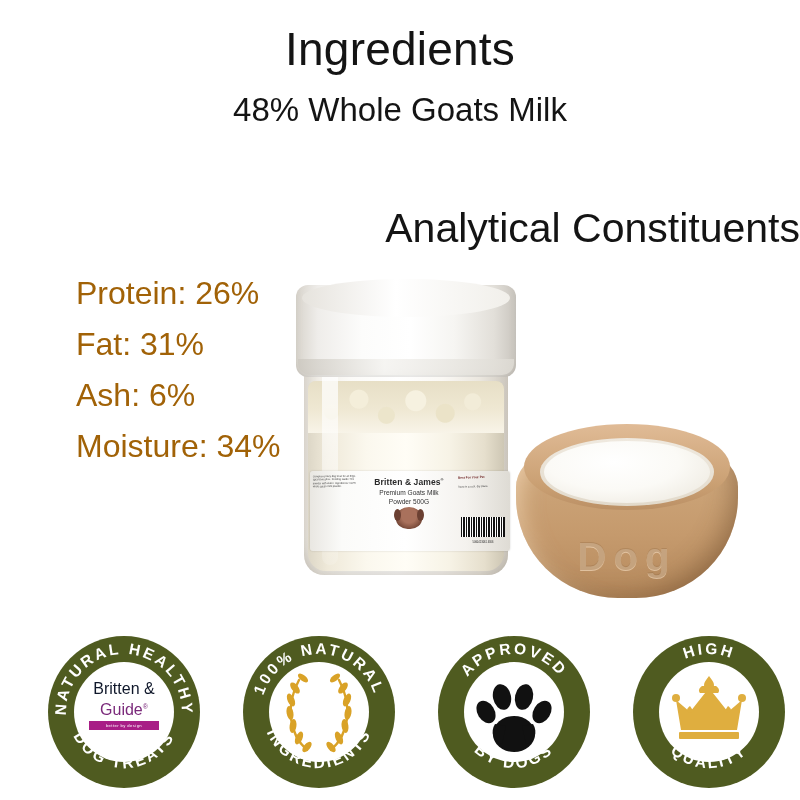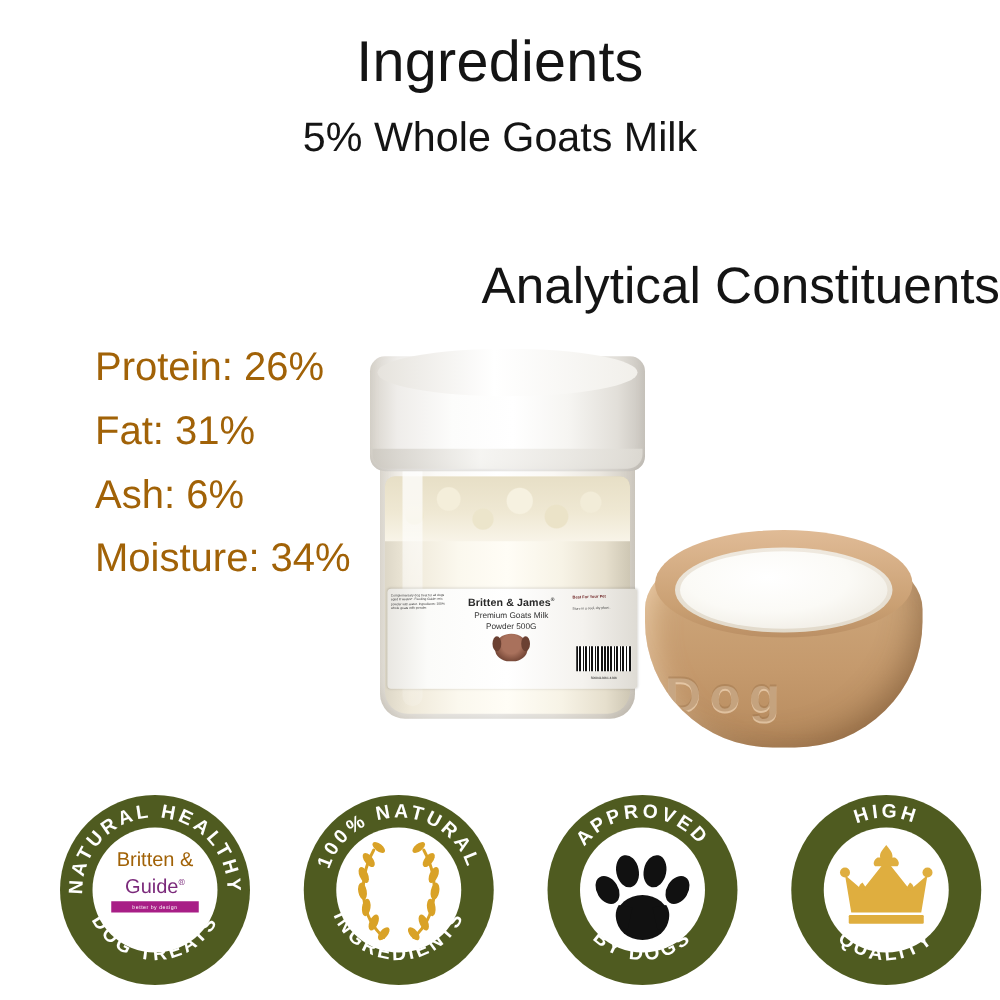--- a/index.html
+++ b/index.html
@@ -78,58 +78,58 @@
   
   .bowl{position:absolute;left:516px;top:412px;width:222px;height:190px;}
   .bowl-outer{position:absolute;left:0;top:18px;width:222px;height:168px;
     border-radius:50% 50% 46% 46%/34% 34% 60% 60%;
     background:linear-gradient(180deg,#d4ab82 0%,#cba377 34%,#c59a6d 62%,#b68a5d 100%);
     box-shadow:inset -16px -12px 26px -12px rgba(90,60,30,.45),
                inset 14px 6px 22px -10px rgba(255,232,200,.55);}
   .bowl-emboss{position:absolute;left:16px;bottom:16px;width:190px;height:52px;
     border-radius:0 0 40% 40%/0 0 70% 70%;
     font-size:40px;letter-spacing:7px;color:rgba(150,110,70,.38);
-    line-height:52px;font-weight:700;
+    text-align:center;line-height:52px;font-weight:700;
     text-shadow:0 1px 0 rgba(255,235,210,.55);overflow:hidden;}
   .bowl-rim{position:absolute;left:8px;top:12px;width:206px;height:86px;border-radius:50%;
     background:linear-gradient(180deg,#e0bb96,#caa073 70%,#bb9065);}
   .bowl-inner{position:absolute;left:24px;top:26px;width:174px;height:68px;border-radius:50%;
     background:linear-gradient(180deg,#efe9df,#e2dacb);}
   .bowl-milk{position:absolute;left:28px;top:29px;width:166px;height:62px;border-radius:50%;
     background:radial-gradient(ellipse at 42% 34%,#ffffff 0%,#fbfaf6 48%,#eae5da 100%);}
 
   
   .badges{position:absolute;left:0;top:636px;width:800px;height:156px;}
   .badge{position:absolute;top:0;width:152px;height:152px;}
   .badge-ring{position:absolute;inset:0;border-radius:50%;
     background:#4f5b20;}
   .badge-ring-inner{position:absolute;left:26px;top:26px;width:100px;height:100px;
     border-radius:50%;background:#ffffff;}
   .badge-arc{position:absolute;left:0;top:0;width:152px;height:152px;}
   .badge-arc text{font-family:"Liberation Sans",sans-serif;fill:#ffffff;
     font-size:15.5px;font-weight:700;letter-spacing:2.6px;}
 
   .bj-logo{position:absolute;left:30px;top:44px;width:92px;text-align:center;}
-  .bj-l1{font-size:16px;line-height:18px;color:#a16207;font-weight:400;}
+  .bj-l1{font-size:16px;line-height:18px;color:#0f172a;font-weight:400;}
   .bj-l2{font-size:16px;line-height:18px;color:#7b2a7b;font-weight:400;}
   .bj-reg{font-size:7px;vertical-align:super;color:#7b2a7b;}
   .bj-bar{margin:2px auto 0;width:70px;height:9px;background:#a81e86;
     color:#fff;font-size:4.2px;line-height:9px;letter-spacing:.4px;text-align:center;}
 
   .wreath{position:absolute;left:26px;top:26px;width:100px;height:100px;}
   .paw{position:absolute;left:26px;top:26px;width:100px;height:100px;}
   .crown{position:absolute;left:26px;top:26px;width:100px;height:100px;}
 </style>
 </head>
 <body>
 
 <div class="stage">
 
   <div class="h-ingredients">Ingredients</div>
-  <div class="h-ingredients-sub">5% Whole Goats Milk</div>
+  <div class="h-ingredients-sub">48% Whole Goats Milk</div>
   <div class="h-analytical">Analytical Constituents</div>
 
   <div class="nutrients">
     <div class="nutrient-row">Protein: 26%</div>
     <div class="nutrient-row">Fat: 31%</div>
     <div class="nutrient-row">Ash: 6%</div>
     <div class="nutrient-row">Moisture: 34%</div>
   </div>
 
   <div class="bowl">

